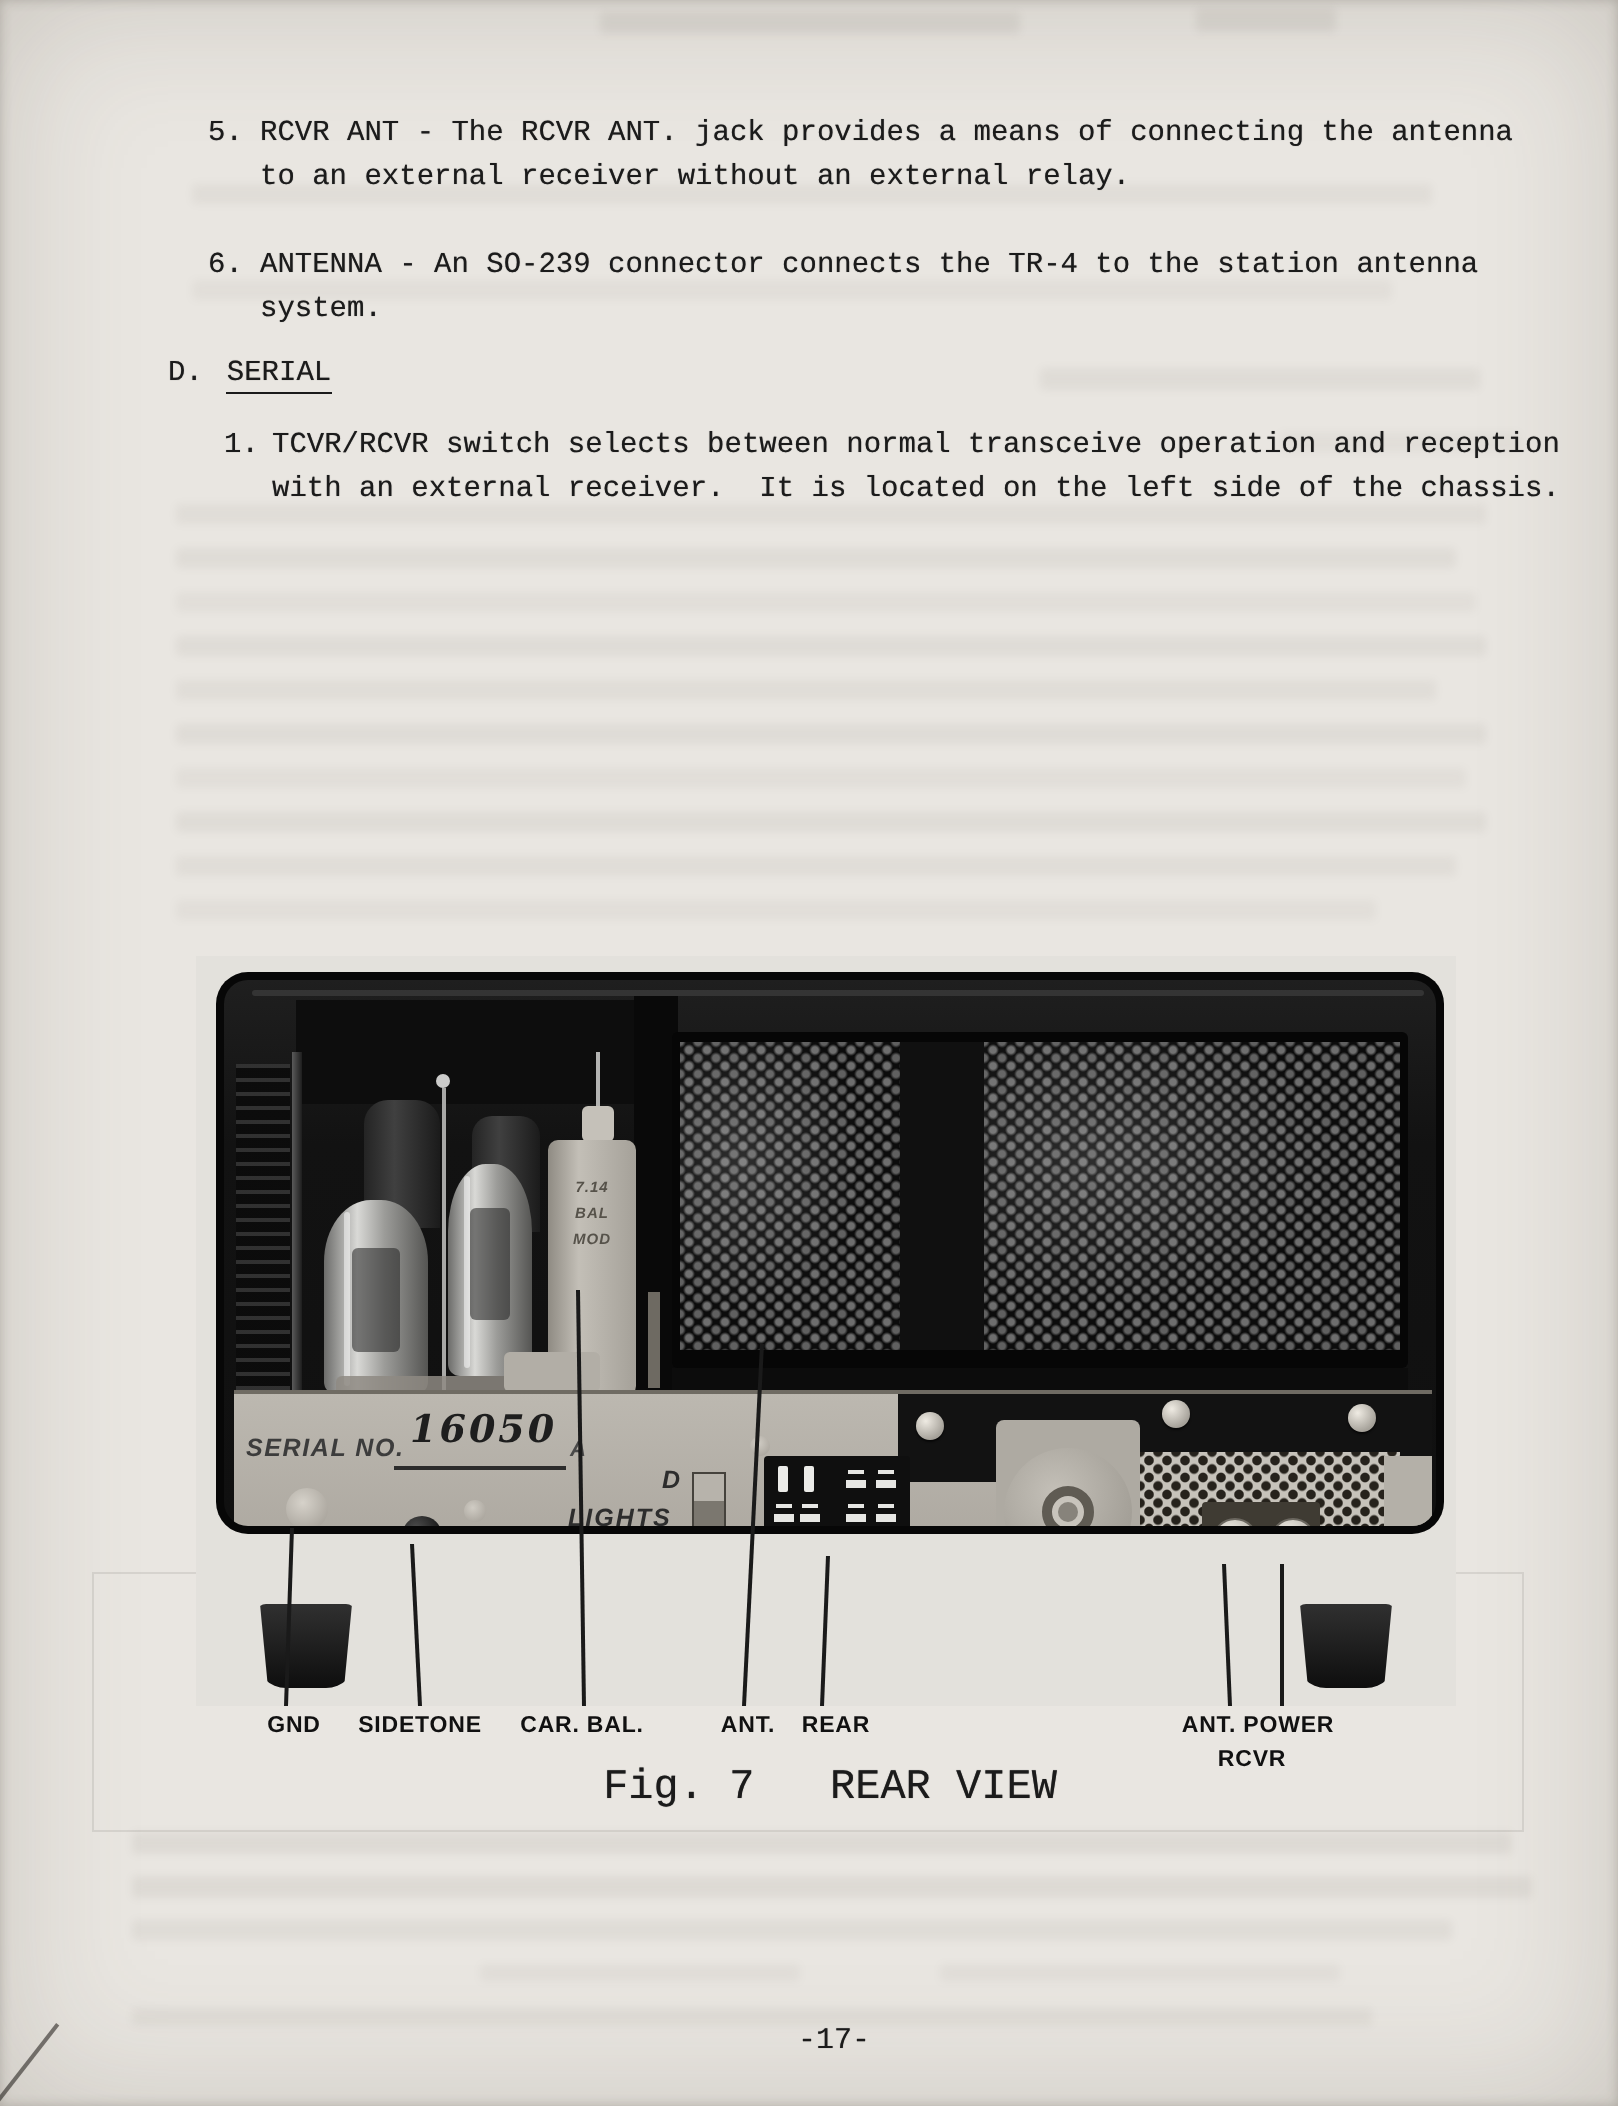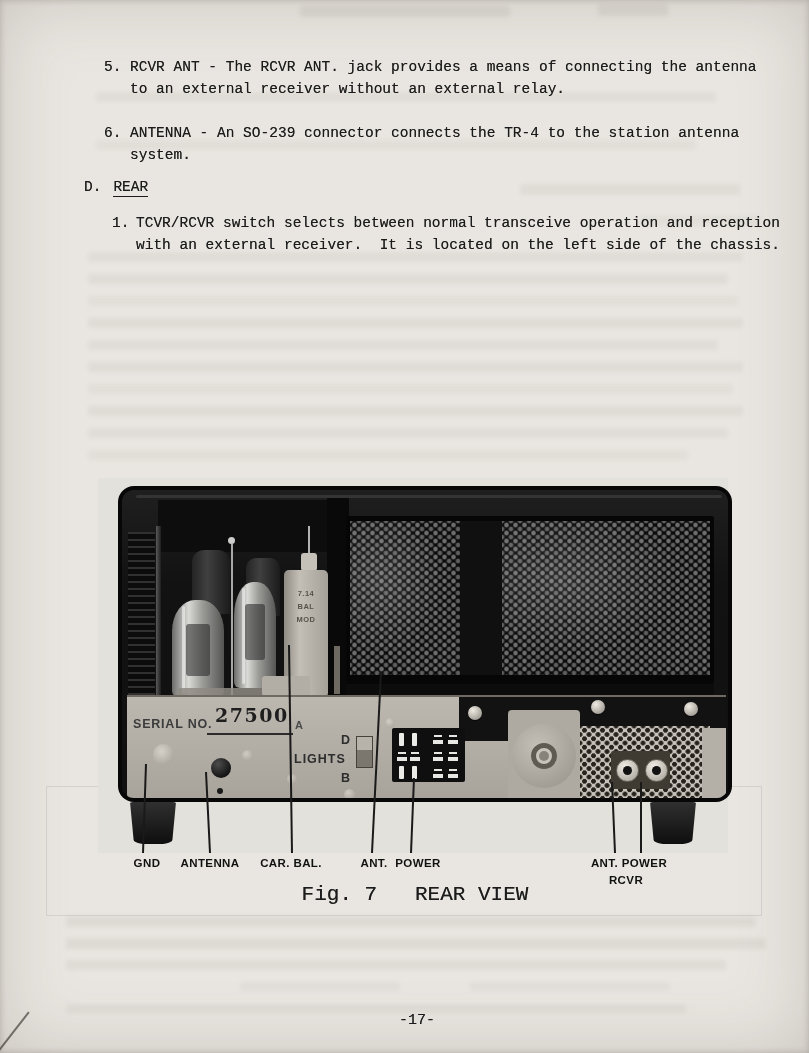--- a/index.html
+++ b/index.html
@@ -14,22 +14,22 @@
         text-shadow:0 0 .4px rgba(25,25,25,.65);}
   .item .num{flex:none;width:26px;}
   .item .body{white-space:pre-wrap;}
   .heading{position:absolute;font-size:14.5px;line-height:22px;text-shadow:0 0 .4px rgba(25,25,25,.65);}
   .heading .u{border-bottom:1.5px solid #1b1b1b;margin-left:12px;padding-bottom:1px;}
   
   .ghost{position:absolute;background:#70695f;filter:blur(2.2px);border-radius:2px;}
   .ghostbox{position:absolute;border:1px solid rgba(50,45,38,.10);}
   
   .photo{position:absolute;left:98px;top:478px;width:630px;height:375px;background:#e3e1dc;}
-  .cabinet{position:absolute;left:20px;top:8px;width:614px;height:316px;
-           background:#070707;border-radius:16px;}
+  .cabinet{position:absolute;left:10px;top:8px;width:614px;height:281px;
+           background:#070707;border-radius:16px;font-style:italic;}
   .cab-face{position:absolute;left:4px;top:4px;right:4px;bottom:4px;
             background:linear-gradient(180deg,#1f1f1f,#121212 30%,#101010);border-radius:12px;overflow:hidden;}
   .cab-top{position:absolute;left:14px;top:5px;width:586px;height:3px;background:#474747;opacity:.55;border-radius:2px;}
   .abs{position:absolute;}
   .louvers{left:6px;top:42px;width:27px;height:170px;
            background:repeating-linear-gradient(180deg,#343434 0 2px,#0b0b0b 2px 7px);opacity:.9;}
   .rail{left:34px;top:36px;width:5px;height:176px;background:linear-gradient(90deg,#5a5a5a,#1e1e1e);}
   .shelf{left:36px;top:10px;width:180px;height:52px;background:#0d0d0d;}
   .post{left:205px;top:8px;width:22px;height:198px;background:#090909;}
   .shield{background:linear-gradient(90deg,#242424,#404040 40%,#1b1b1b);}
@@ -101,21 +101,21 @@
 
   <div class="item" style="left:104px;top:56px">
     <span class="num">5.</span>
     <span class="body" style="width:640px">RCVR ANT - The RCVR ANT. jack provides a means of connecting the antenna to an external receiver without an external relay.</span>
   </div>
   <div class="item" style="left:104px;top:122px">
     <span class="num">6.</span>
     <span class="body" style="width:640px">ANTENNA - An SO-239 connector connects the TR-4 to the station antenna system.</span>
   </div>
   <div class="heading" style="left:84px;top:176px">
-    <span>D.</span><span class="u">REAR</span>
+    <span>D.</span><span class="u">SERIAL</span>
   </div>
   <div class="item" style="left:112px;top:212px">
     <span class="num" style="width:24px">1.</span>
     <span class="body" style="width:650px">TCVR/RCVR switch selects between normal transceive operation and reception with an external receiver.  It is located on the left side of the chassis.</span>
   </div>
 
   <div class="photo">
     <div class="cabinet">
       <div class="cab-face">
         <div class="cab-top"></div>
@@ -156,21 +156,21 @@
             </div>
         </div>
         <div class="abs" style="left:224px;top:194px;width:368px;height:20px;background:#0c0c0c"></div>
         <div class="abs chassis">
           <div class="abs" style="left:332px;top:-2px;width:267px;height:46px;background:#121212"></div>
           <div class="abs screw" style="left:115px;top:53px;width:11px;height:11px"></div>
           <div class="abs screw" style="left:160px;top:77px;width:10px;height:10px"></div>
           <div class="abs screw" style="left:217px;top:92px;width:11px;height:11px"></div>
           <div class="abs screw" style="left:258px;top:21px;width:10px;height:10px"></div>
           <div class="abs label-sans" style="left:6px;top:20px;font-size:12.5px;letter-spacing:.8px;color:#3c3c3c">SERIAL NO.</div>
-          <div class="abs" style="left:88px;top:7px;font-family:'DejaVu Serif',serif;font-weight:bold;font-size:19px;letter-spacing:1.5px;color:#1e1e1e">27500</div>
+          <div class="abs" style="left:88px;top:7px;font-family:'DejaVu Serif',serif;font-weight:bold;font-size:19px;letter-spacing:1.5px;color:#1e1e1e">16050</div>
           <div class="abs" style="left:80px;top:36px;width:86px;height:2px;background:#2c2c2c"></div>
           <div class="abs label-sans" style="left:168px;top:22px;font-size:11px;color:#4a4a4a">A</div>
           <div class="abs label-sans" style="left:214px;top:36px;font-size:12.5px">D</div>
           <div class="abs label-sans" style="left:167px;top:55px;font-size:12.5px;letter-spacing:1px">LIGHTS</div>
           <div class="abs label-sans" style="left:214px;top:74px;font-size:12.5px">B</div>
           <div class="abs slider" style="left:229px;top:39px;width:15px;height:30px"></div>
           <div class="abs" style="left:84px;top:61px;width:20px;height:20px;border-radius:50%;background:radial-gradient(circle at 35% 30%,#4c4c4c,#131313 72%)"></div>
           <div class="abs" style="left:90px;top:91px;width:6px;height:6px;border-radius:50%;background:#1a1a1a"></div>
           <div class="abs screw" style="left:26px;top:47px;width:21px;height:21px;opacity:.95"></div>
           <div class="abs" style="left:265px;top:31px;width:73px;height:54px;background:#0f0f0f;border-radius:2px">
@@ -216,22 +216,22 @@
     <line x1="146" y1="764" x2="143" y2="853" stroke="#1a1a1a" stroke-width="2"></line>
     <line x1="206" y1="772" x2="210" y2="853" stroke="#1a1a1a" stroke-width="2"></line>
     <line x1="289" y1="645" x2="292" y2="853" stroke="#1a1a1a" stroke-width="2"></line>
     <line x1="381" y1="672" x2="372" y2="853" stroke="#1a1a1a" stroke-width="2"></line>
     <line x1="414" y1="778" x2="411" y2="853" stroke="#1a1a1a" stroke-width="2"></line>
     <line x1="612" y1="782" x2="615" y2="853" stroke="#1a1a1a" stroke-width="2"></line>
     <line x1="641" y1="782" x2="641" y2="853" stroke="#1a1a1a" stroke-width="2"></line>
   </svg>
 
   <div class="callout" style="left:147px;top:857px">GND</div>
-  <div class="callout" style="left:210px;top:857px">ANTENNA</div>
+  <div class="callout" style="left:210px;top:857px">SIDETONE</div>
   <div class="callout" style="left:291px;top:857px">CAR. BAL.</div>
   <div class="callout" style="left:374px;top:857px">ANT.</div>
-  <div class="callout" style="left:418px;top:857px">POWER</div>
+  <div class="callout" style="left:418px;top:857px">REAR</div>
   <div class="callout" style="left:629px;top:857px">ANT. POWER</div>
   <div class="callout" style="left:626px;top:874px">RCVR</div>
 
   <div class="caption" style="left:415px;top:883px">Fig. 7   REAR VIEW</div>
   <div class="pagenum" style="left:417px;top:1012px">-17-</div>
 </div>
 
 </body></html>

